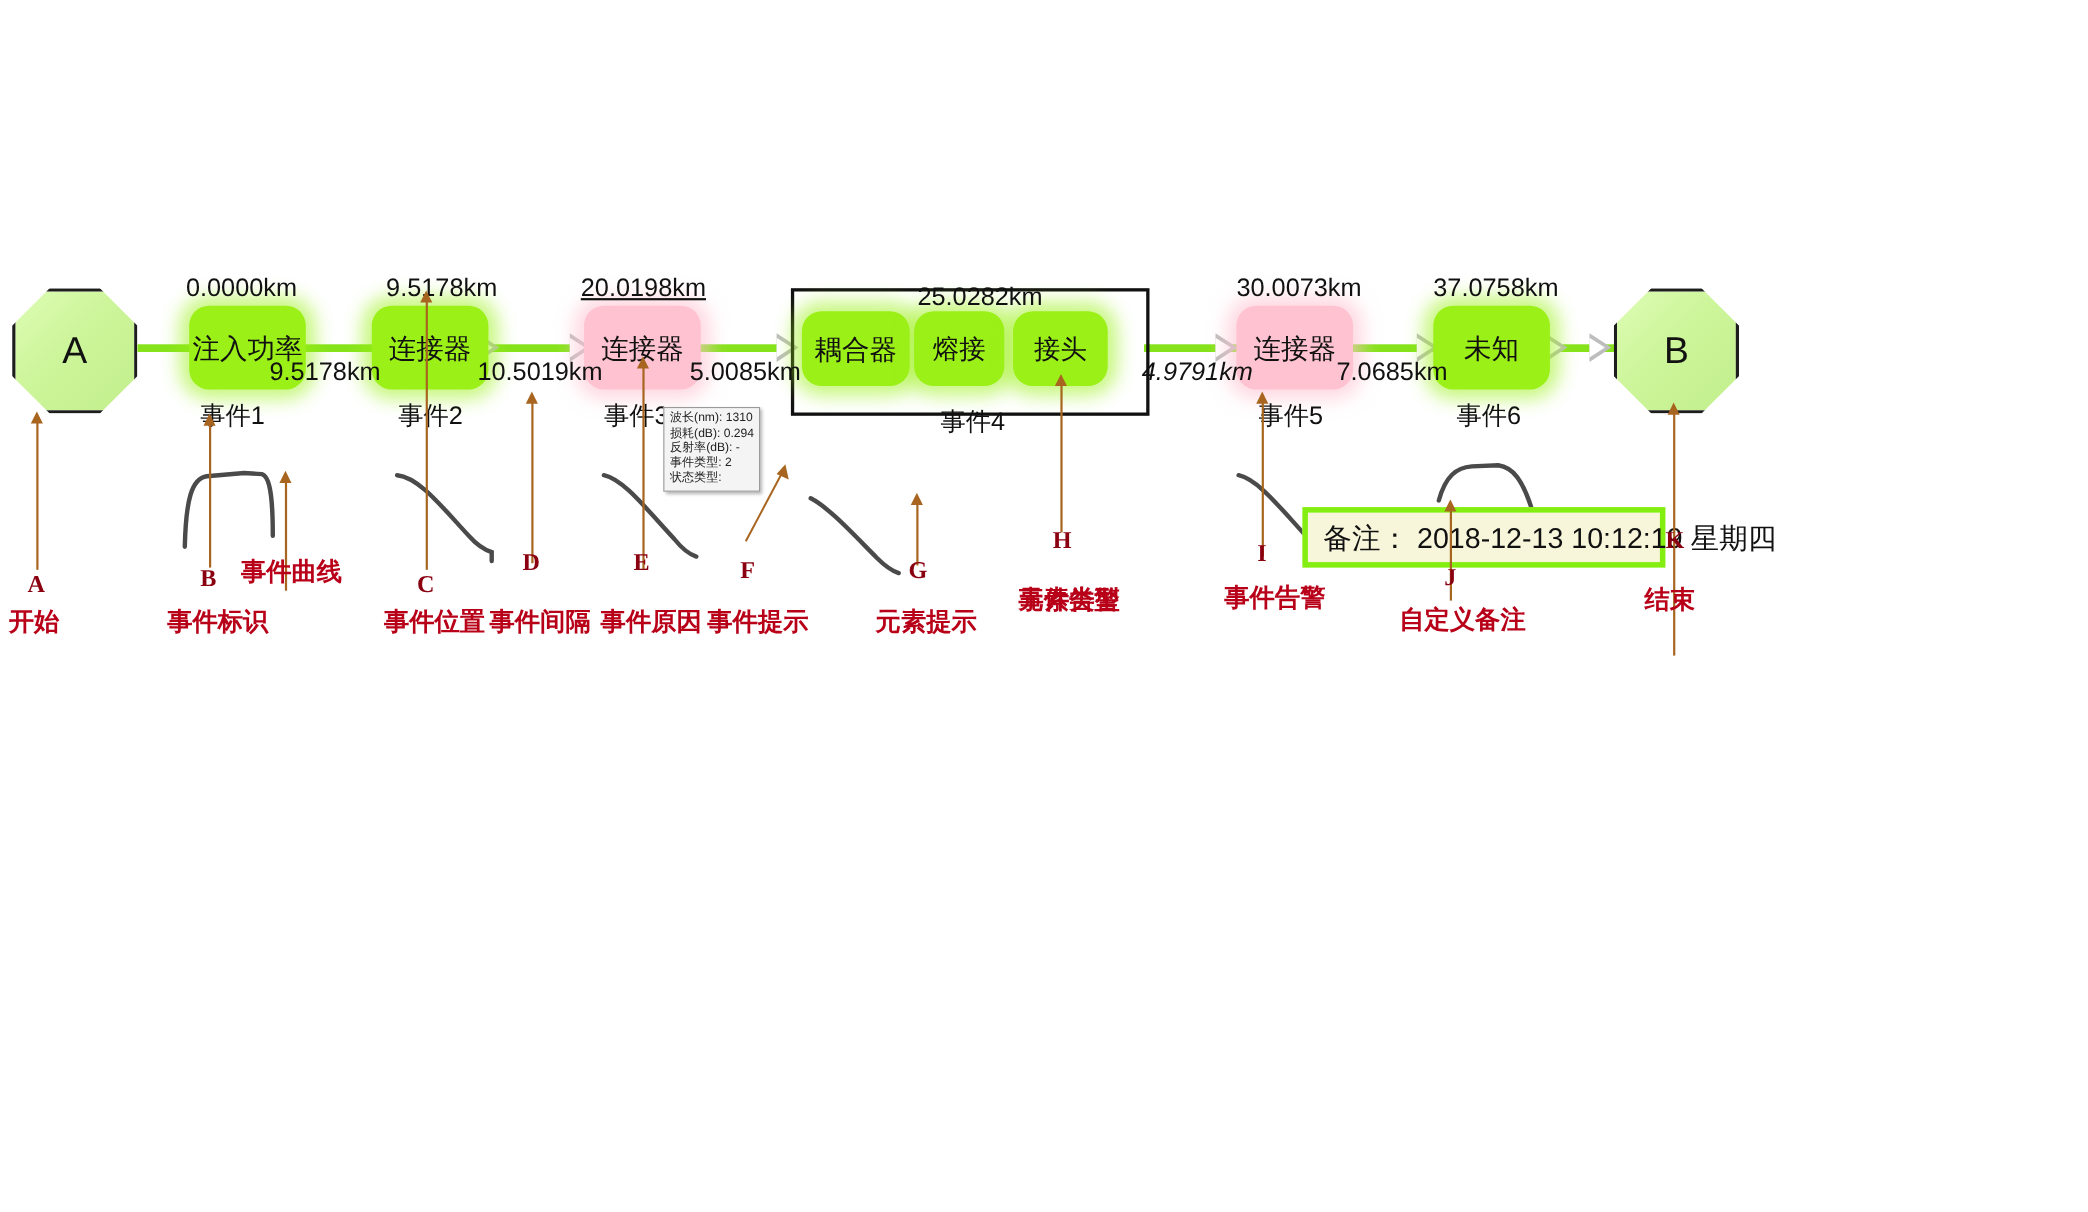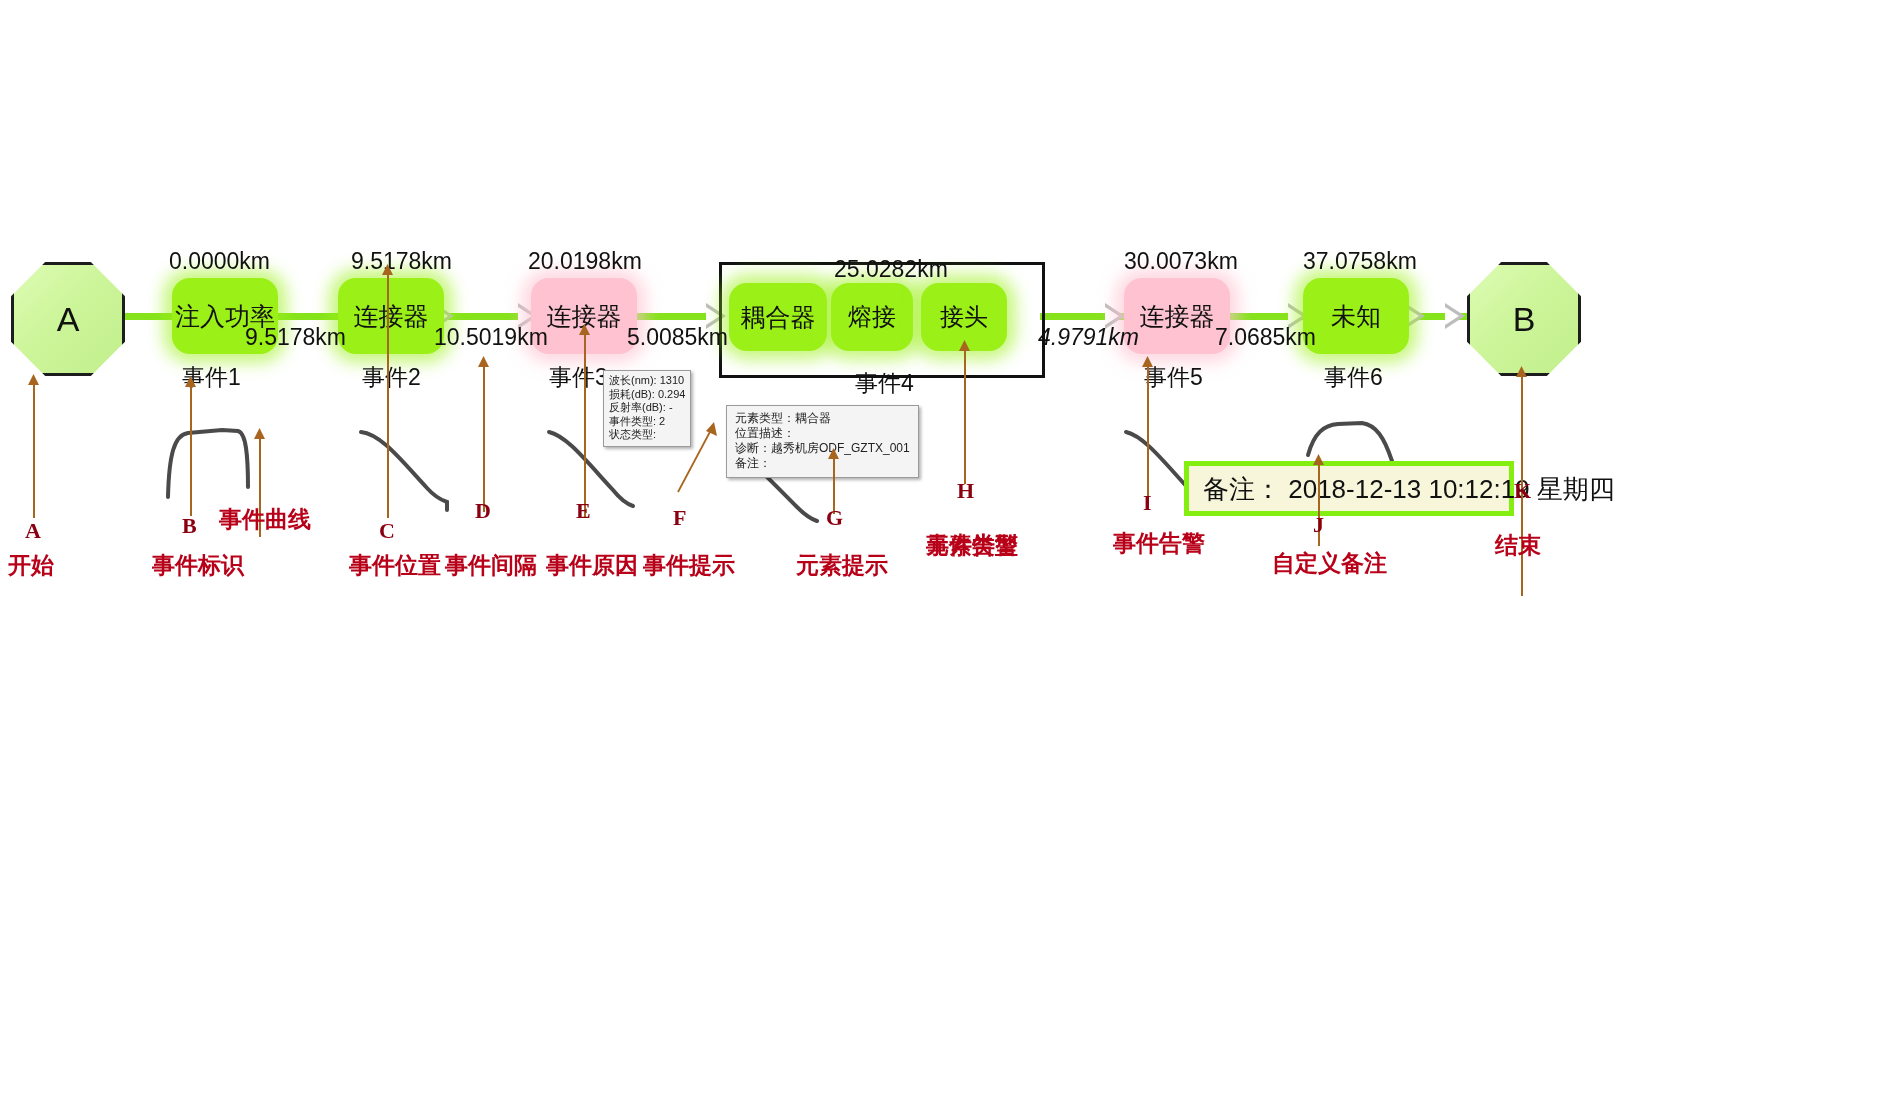--- a/index.html
+++ b/index.html
@@ -166,21 +166,21 @@
   </div>
 
   <div class="octa-wrap" style="left:1467px;top:262px;">
     <div class="octa">
       <span>B</span>
     </div>
   </div>
 
   <div class="kmtop" style="left:169px;top:248px;text-align:center;">0.0000km</div>
   <div class="kmtop" style="left:351px;top:248px;">9.5178km</div>
-  <div class="kmtop" style="left:528px;top:248px;">20.0198km</div>
+  <div class="kmtop" style="left:528px;top:248px;text-decoration:underline;">20.0198km</div>
   <div class="kmtop" style="left:834px;top:256px;">25.0282km</div>
   <div class="kmtop" style="left:1124px;top:248px;">30.0073km</div>
   <div class="kmtop" style="left:1303px;top:248px;">37.0758km</div>
 
   <div class="kmmid" style="left:245px;top:324px;">9.5178km</div>
   <div class="kmmid" style="left:434px;top:324px;">10.5019km</div>
   <div class="kmmid" style="left:627px;top:324px;">5.0085km</div>
   <div class="kmmid" style="left:1038px;top:324px;font-style:italic;">4.9791km</div>
   <div class="kmmid" style="left:1215px;top:324px;">7.0685km</div>
 
@@ -216,26 +216,20 @@
   </svg>
 
   <div class="tip" style="left:603px;top:370px;">
     <div>波长(nm): 1310</div>
     <div>损耗(dB): 0.294</div>
     <div>反射率(dB): -</div>
     <div>事件类型: 2</div>
     <div>状态类型:</div>
   </div>
 
-  <div class="tip big" style="left:726px;top:405px;">
-    <div>元素类型：耦合器</div>
-    <div>位置描述：</div>
-    <div>诊断：越秀机房ODF_GZTX_001</div>
-    <div>备注：</div>
-  </div>
 
   <div class="remark" style="left:1184px;top:461px;width:330px;height:55px;">
     <span>备注： 2018-12-13 10:12:19 星期四</span>
   </div>
 
   <div class="vline" style="left:33px;top:378px;height:140px;"></div>
   <svg class="abs" style="left:27px;top:374px;" width="14" height="12">
       <path d="M6.5,0 L12,11 L1,11 Z" fill="#a8651f"></path>
     </svg>
   <div class="anno letter" style="left:25px;top:518px;">A</div>

